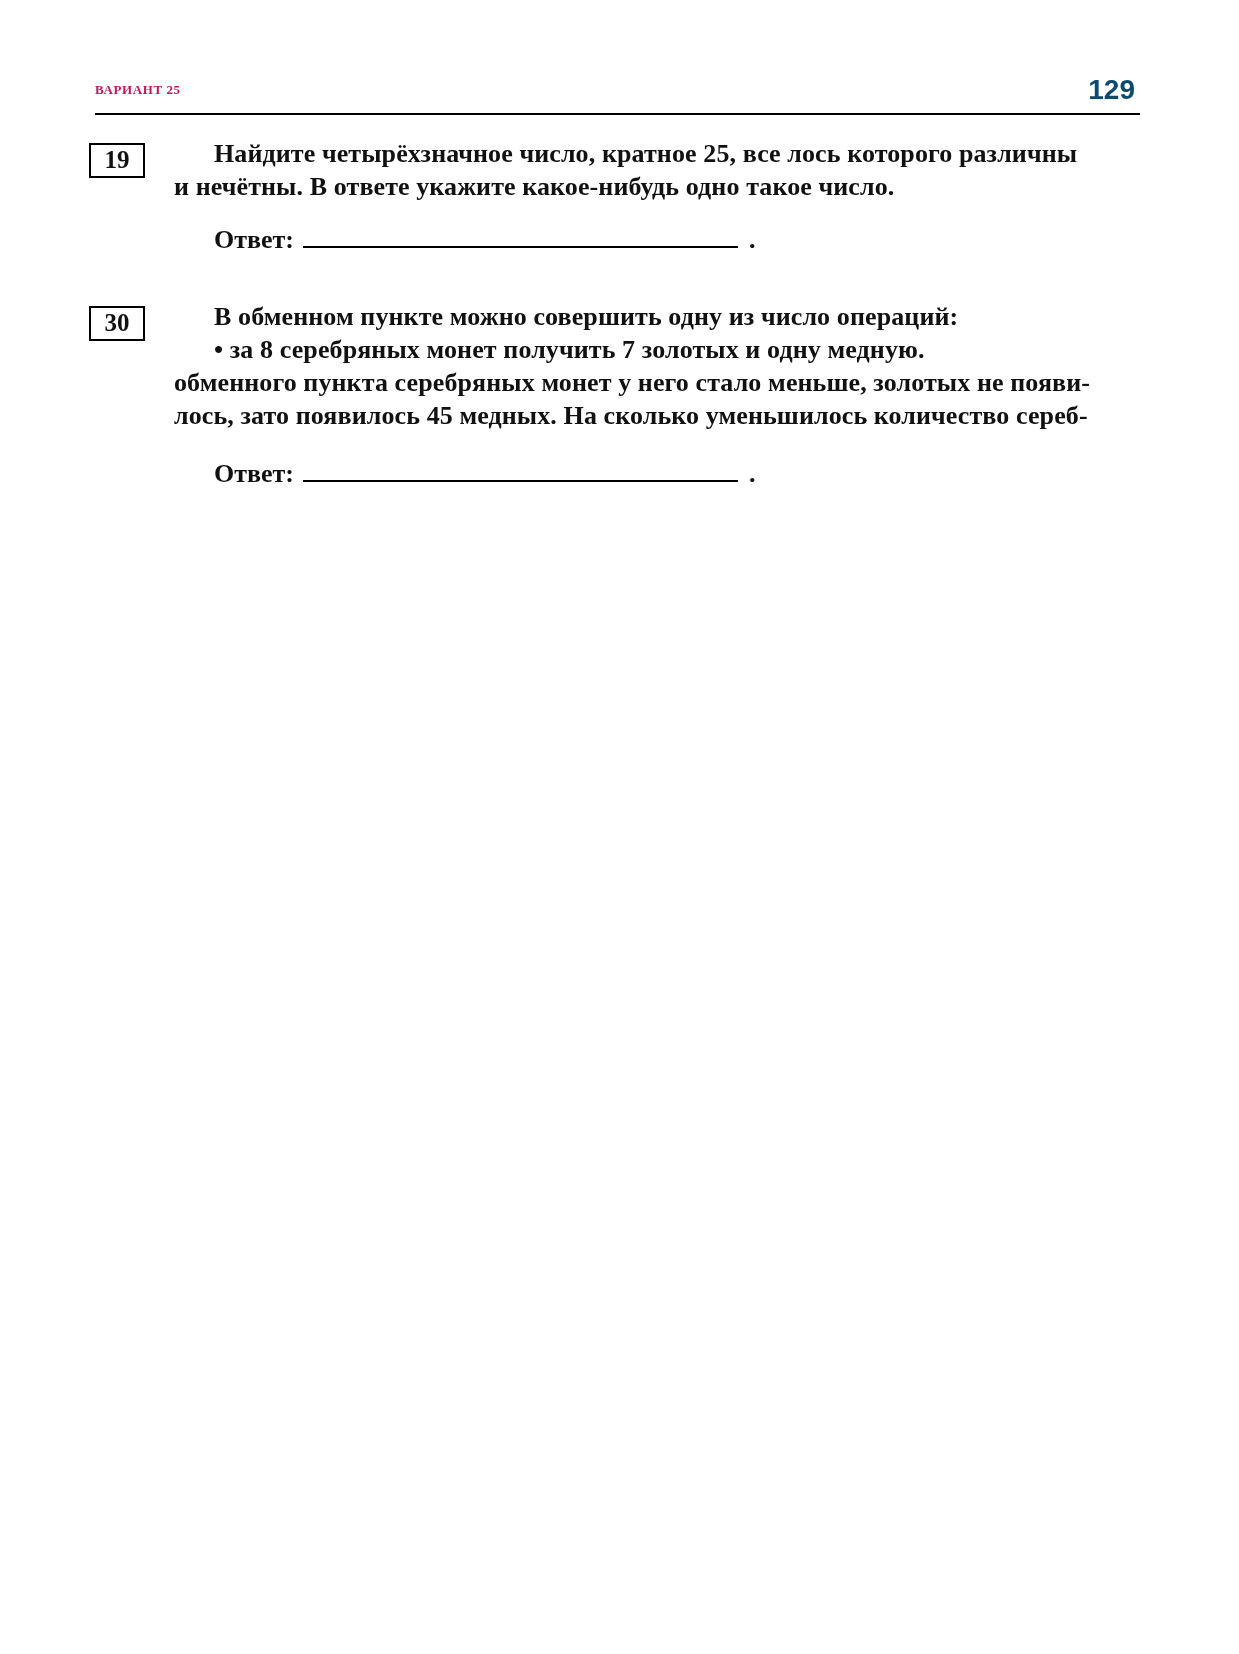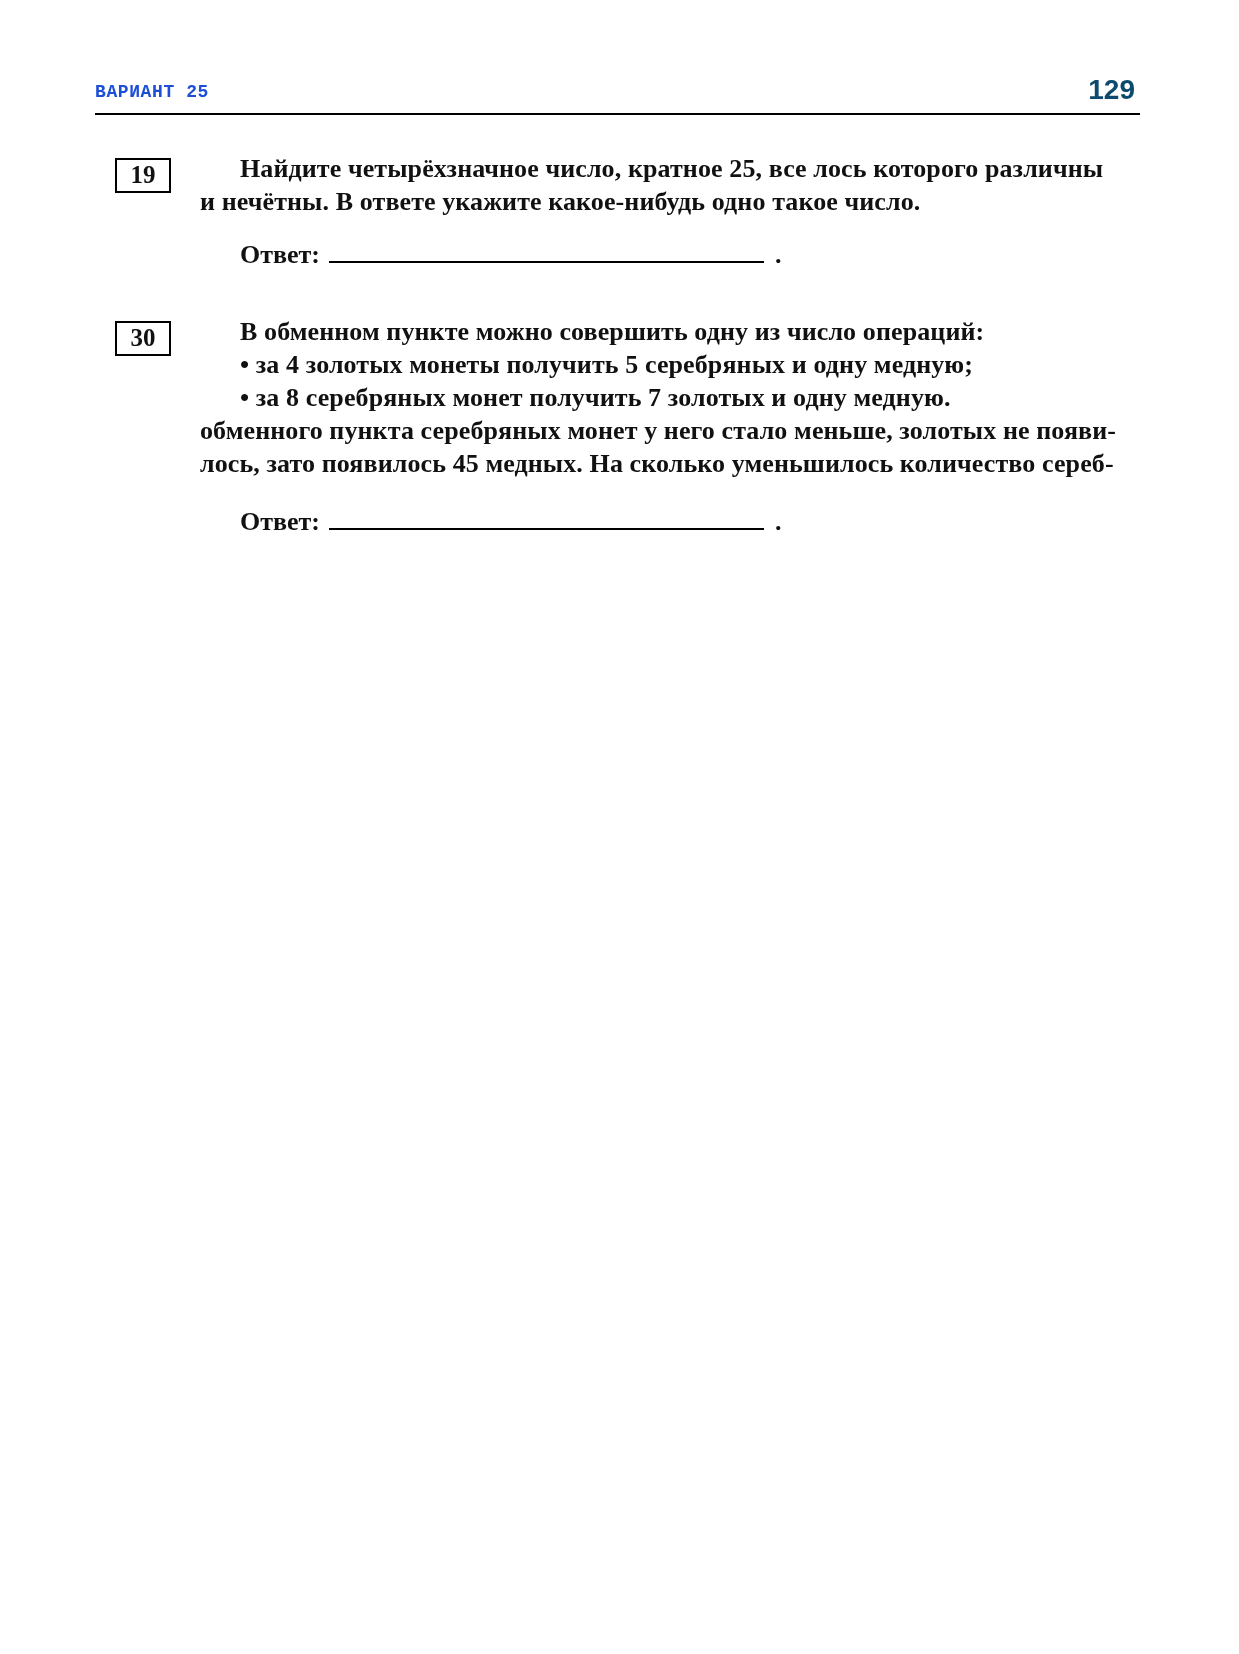--- a/index.html
+++ b/index.html
@@ -16,25 +16,25 @@
   }
   
   .header {
     position: absolute;
     left: 95px;
     right: 99px;
     top: 78px;
     height: 30px;
   }
   .variant-label {
-    font-family: Liberation Mono, monospace;
-    font-size: 18px;
+    font-family: Liberation Serif, serif;
+    font-size: 13px;
     font-weight: 600;
     letter-spacing: 0.6px;
-    color: #1d4ed8;
+    color: #be185d;
     position: absolute;
     left: 0;
     top: 4px;
   }
   .page-number {
     font-family: "Liberation Sans", sans-serif;
     font-size: 28px;
     font-weight: 600;
     color: #0c4a6e;
     position: absolute;
@@ -45,23 +45,22 @@
     position: absolute;
     left: 95px;
     top: 113px;
     width: 1045px;
     height: 2px;
     background: #000;
   }
   
   .problem {
     position: absolute;
-    left: 112px;
+    left: 86px;
     width: 1000px;
-    margin-top: 15px;
   }
   .problem-19 { top: 137px; }
   .problem-20 { top: 300px; }
   .numbox {
     position: absolute;
     left: 3px;
     top: 6px;
     width: 56px;
     height: 35px;
     border: 2.5px solid #000;
@@ -122,21 +121,20 @@
       <span class="answer-label">Ответ:</span><span class="answer-blank"></span><span class="answer-suffix">.</span>
     </div>
   </section>
 
   <section class="problem problem-20">
     <div class="numbox">
       <span>30</span>
     </div>
     <div class="ptext">
       <div class="line indent">В обменном пункте можно совершить одну из число операций:</div>
-      <div class="line indent">• за 4 золотых монеты получить 5 серебряных и одну медную;</div>
       <div class="line indent">• за 8 серебряных монет получить 7 золотых и одну медную.</div>
       <div class="line">обменного пункта серебряных монет у него стало меньше, золотых не появи-</div>
       <div class="line">лось, зато появилось 45 медных. На сколько уменьшилось количество сереб-</div>
     </div>
     <div class="answer-row">
       <span class="answer-label">Ответ:</span><span class="answer-blank"></span><span class="answer-suffix">.</span>
     </div>
   </section>
 
 </div>

